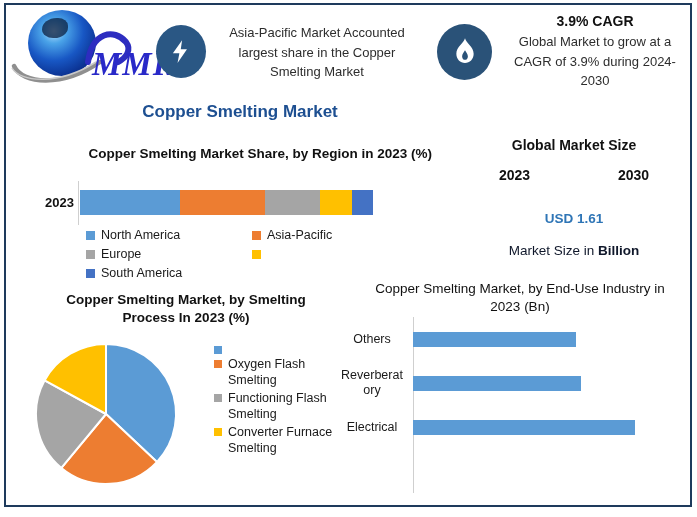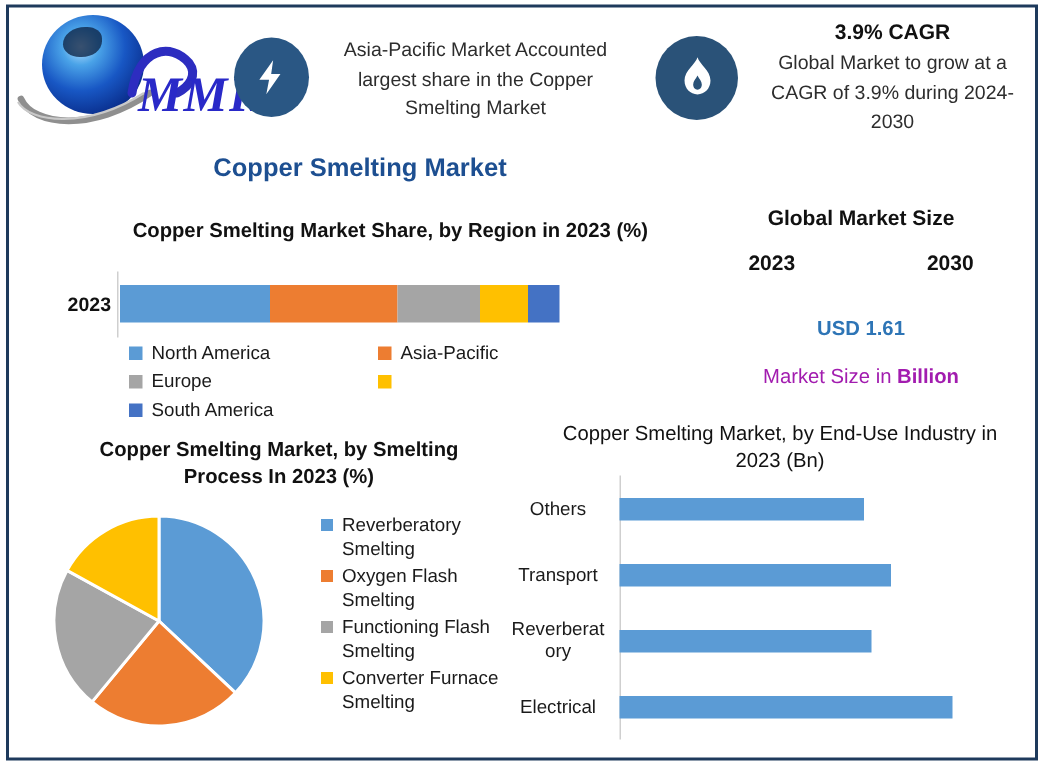--- a/index.html
+++ b/index.html
@@ -67,21 +67,21 @@
   }
   .legend-item { display:flex; align-items:center; line-height:16px; }
   .legend-item .marker { width:9px; height:9px; margin-right:6px; flex:0 0 auto; }
   
   .msize-block { position:absolute; left:455px; top:137px; width:238px; text-align:center; }
   .msize-title { font-size:14px; font-weight:bold; color:#111; }
   .msize-years { display:flex; margin-top:14px; }
   .msize-years div { flex:1; font-size:14px; font-weight:bold; color:#111; }
   .msize-values { display:flex; margin-top:16px; }
   .msize-values div { flex:1; font-size:13.5px; font-weight:bold; color:#2E75B6;margin-top:12px; }
-  .msize-note { margin-top:17px; font-size:13.5px; color:#a21caf; }
+  .msize-note { margin-top:17px; font-size:13.5px; color:#0f172a; }
   .msize-note b { font-weight:bold; }
   
   .c2-title {
     position:absolute; left:40px; top:291px; width:292px; text-align:center;
     font-size:13.5px; font-weight:bold; color:#111; line-height:17.5px;
   }
   .pie-svg { position:absolute; left:32px; top:340px; width:148px; height:148px; }
   .pie-legend {
     position:absolute; left:214px; top:342px; width:122px;
     font-size:12.5px; line-height:16px; color:#1a1a1a;
@@ -184,21 +184,20 @@
 <div class="c2-title">Copper Smelting Market, by Smelting Process In 2023 (%)</div>
 <svg class="pie-svg" viewBox="0 0 148 148">
     <path d="M 74 74 L 74.00 4.00 A 70 70 0 0 1 125.03 121.92 Z" fill="#5B9BD5" stroke="#ffffff" stroke-width="2" stroke-linejoin="round"></path>
     <path d="M 74 74 L 125.03 121.92 A 70 70 0 0 1 29.38 127.94 Z" fill="#ED7D31" stroke="#ffffff" stroke-width="2" stroke-linejoin="round"></path>
     <path d="M 74 74 L 29.38 127.94 A 70 70 0 0 1 12.66 40.28 Z" fill="#A5A5A5" stroke="#ffffff" stroke-width="2" stroke-linejoin="round"></path>
     <path d="M 74 74 L 12.66 40.28 A 70 70 0 0 1 74.00 4.00 Z" fill="#FFC000" stroke="#ffffff" stroke-width="2" stroke-linejoin="round"></path>
   </svg>
 <div class="pie-legend">
     <div class="legend-item">
       <span class="marker" style="background: rgb(91, 155, 213);"></span>
-      <span>Reverberatory Smelting</span>
     </div>
     <div class="legend-item">
       <span class="marker" style="background: rgb(237, 125, 49);"></span>
       <span>Oxygen Flash Smelting</span>
     </div>
     <div class="legend-item">
       <span class="marker" style="background: rgb(165, 165, 165);"></span>
       <span>Functioning Flash Smelting</span>
     </div>
     <div class="legend-item">
@@ -208,26 +207,20 @@
   </div>
 
 <div class="c3-title">Copper Smelting Market, by End-Use Industry in 2023 (Bn)</div>
 <div class="c3-chart">
   <div class="c3-axis"></div>
   <div>
       <div class="bar-row">
         <div class="bar-label">Others</div>
         <div class="bar-track">
           <div class="hbar" style="width: 163px; background: rgb(91, 155, 213);"></div>
-        </div>
-      </div>
-      <div class="bar-row">
-        <div class="bar-label">Transport</div>
-        <div class="bar-track">
-          <div class="hbar" style="width: 181px; background: rgb(91, 155, 213);"></div>
         </div>
       </div>
       <div class="bar-row">
         <div class="bar-label">Reverberatory</div>
         <div class="bar-track">
           <div class="hbar" style="width: 168px; background: rgb(91, 155, 213);"></div>
         </div>
       </div>
       <div class="bar-row">
         <div class="bar-label">Electrical</div>

